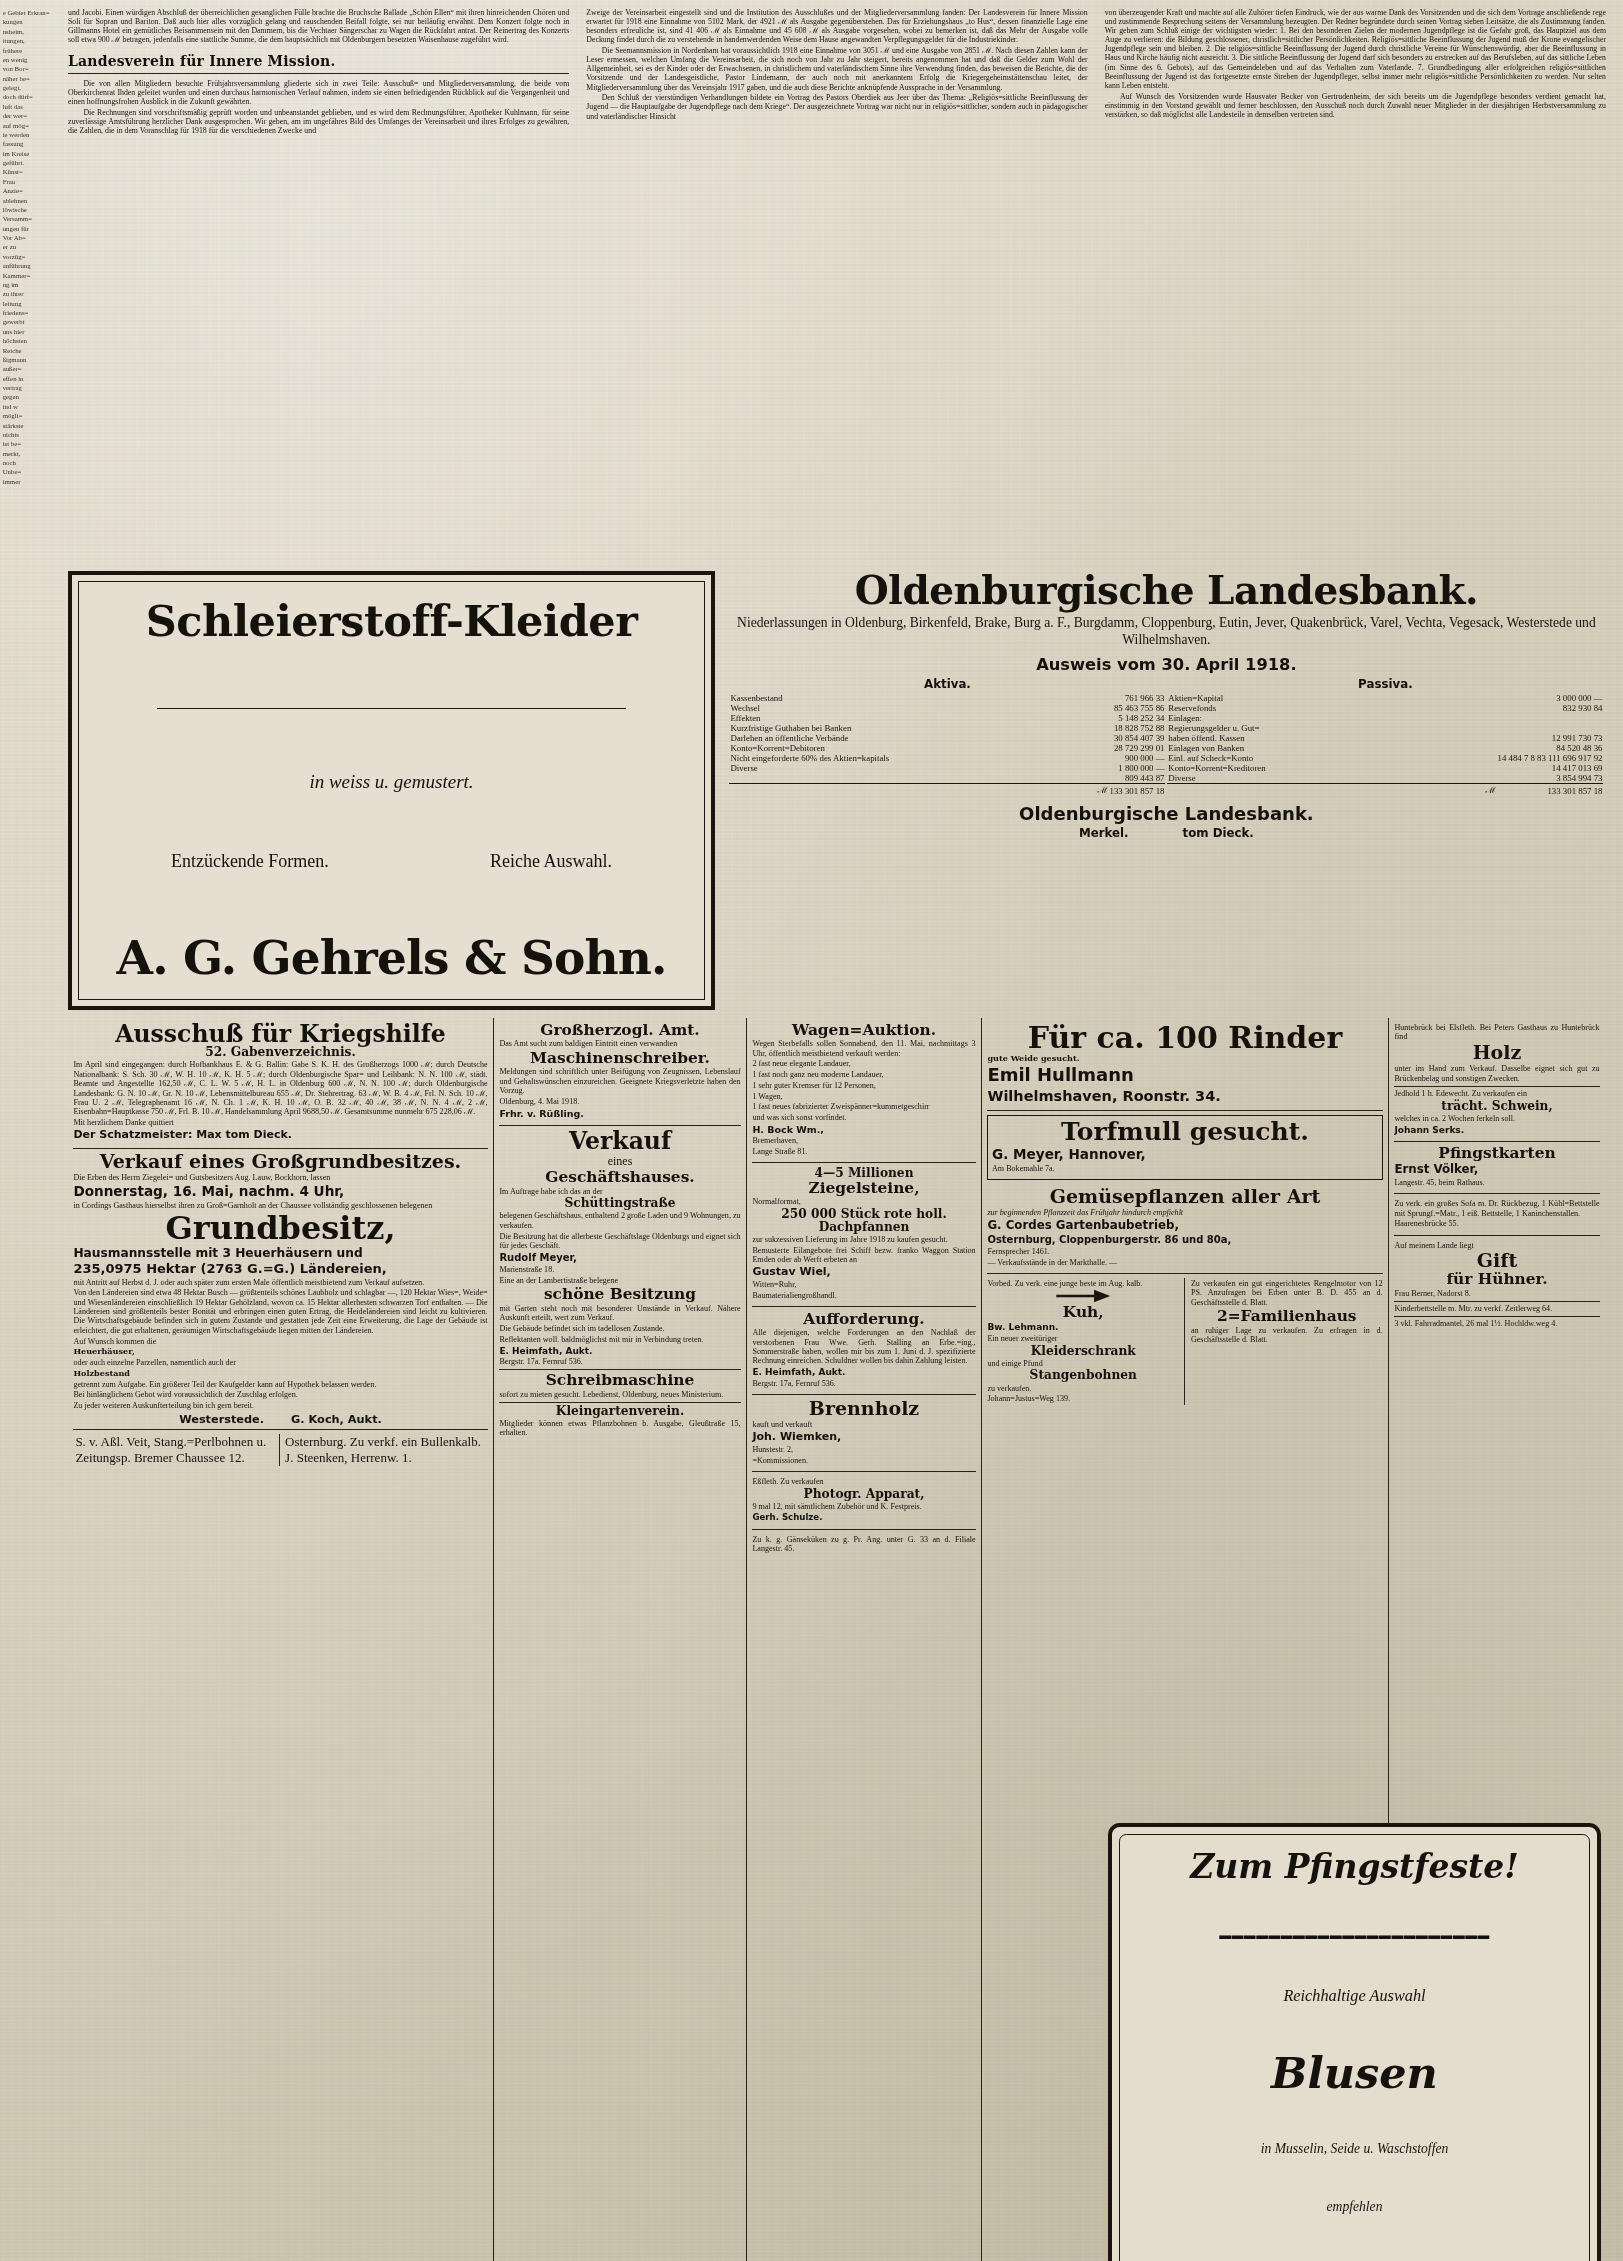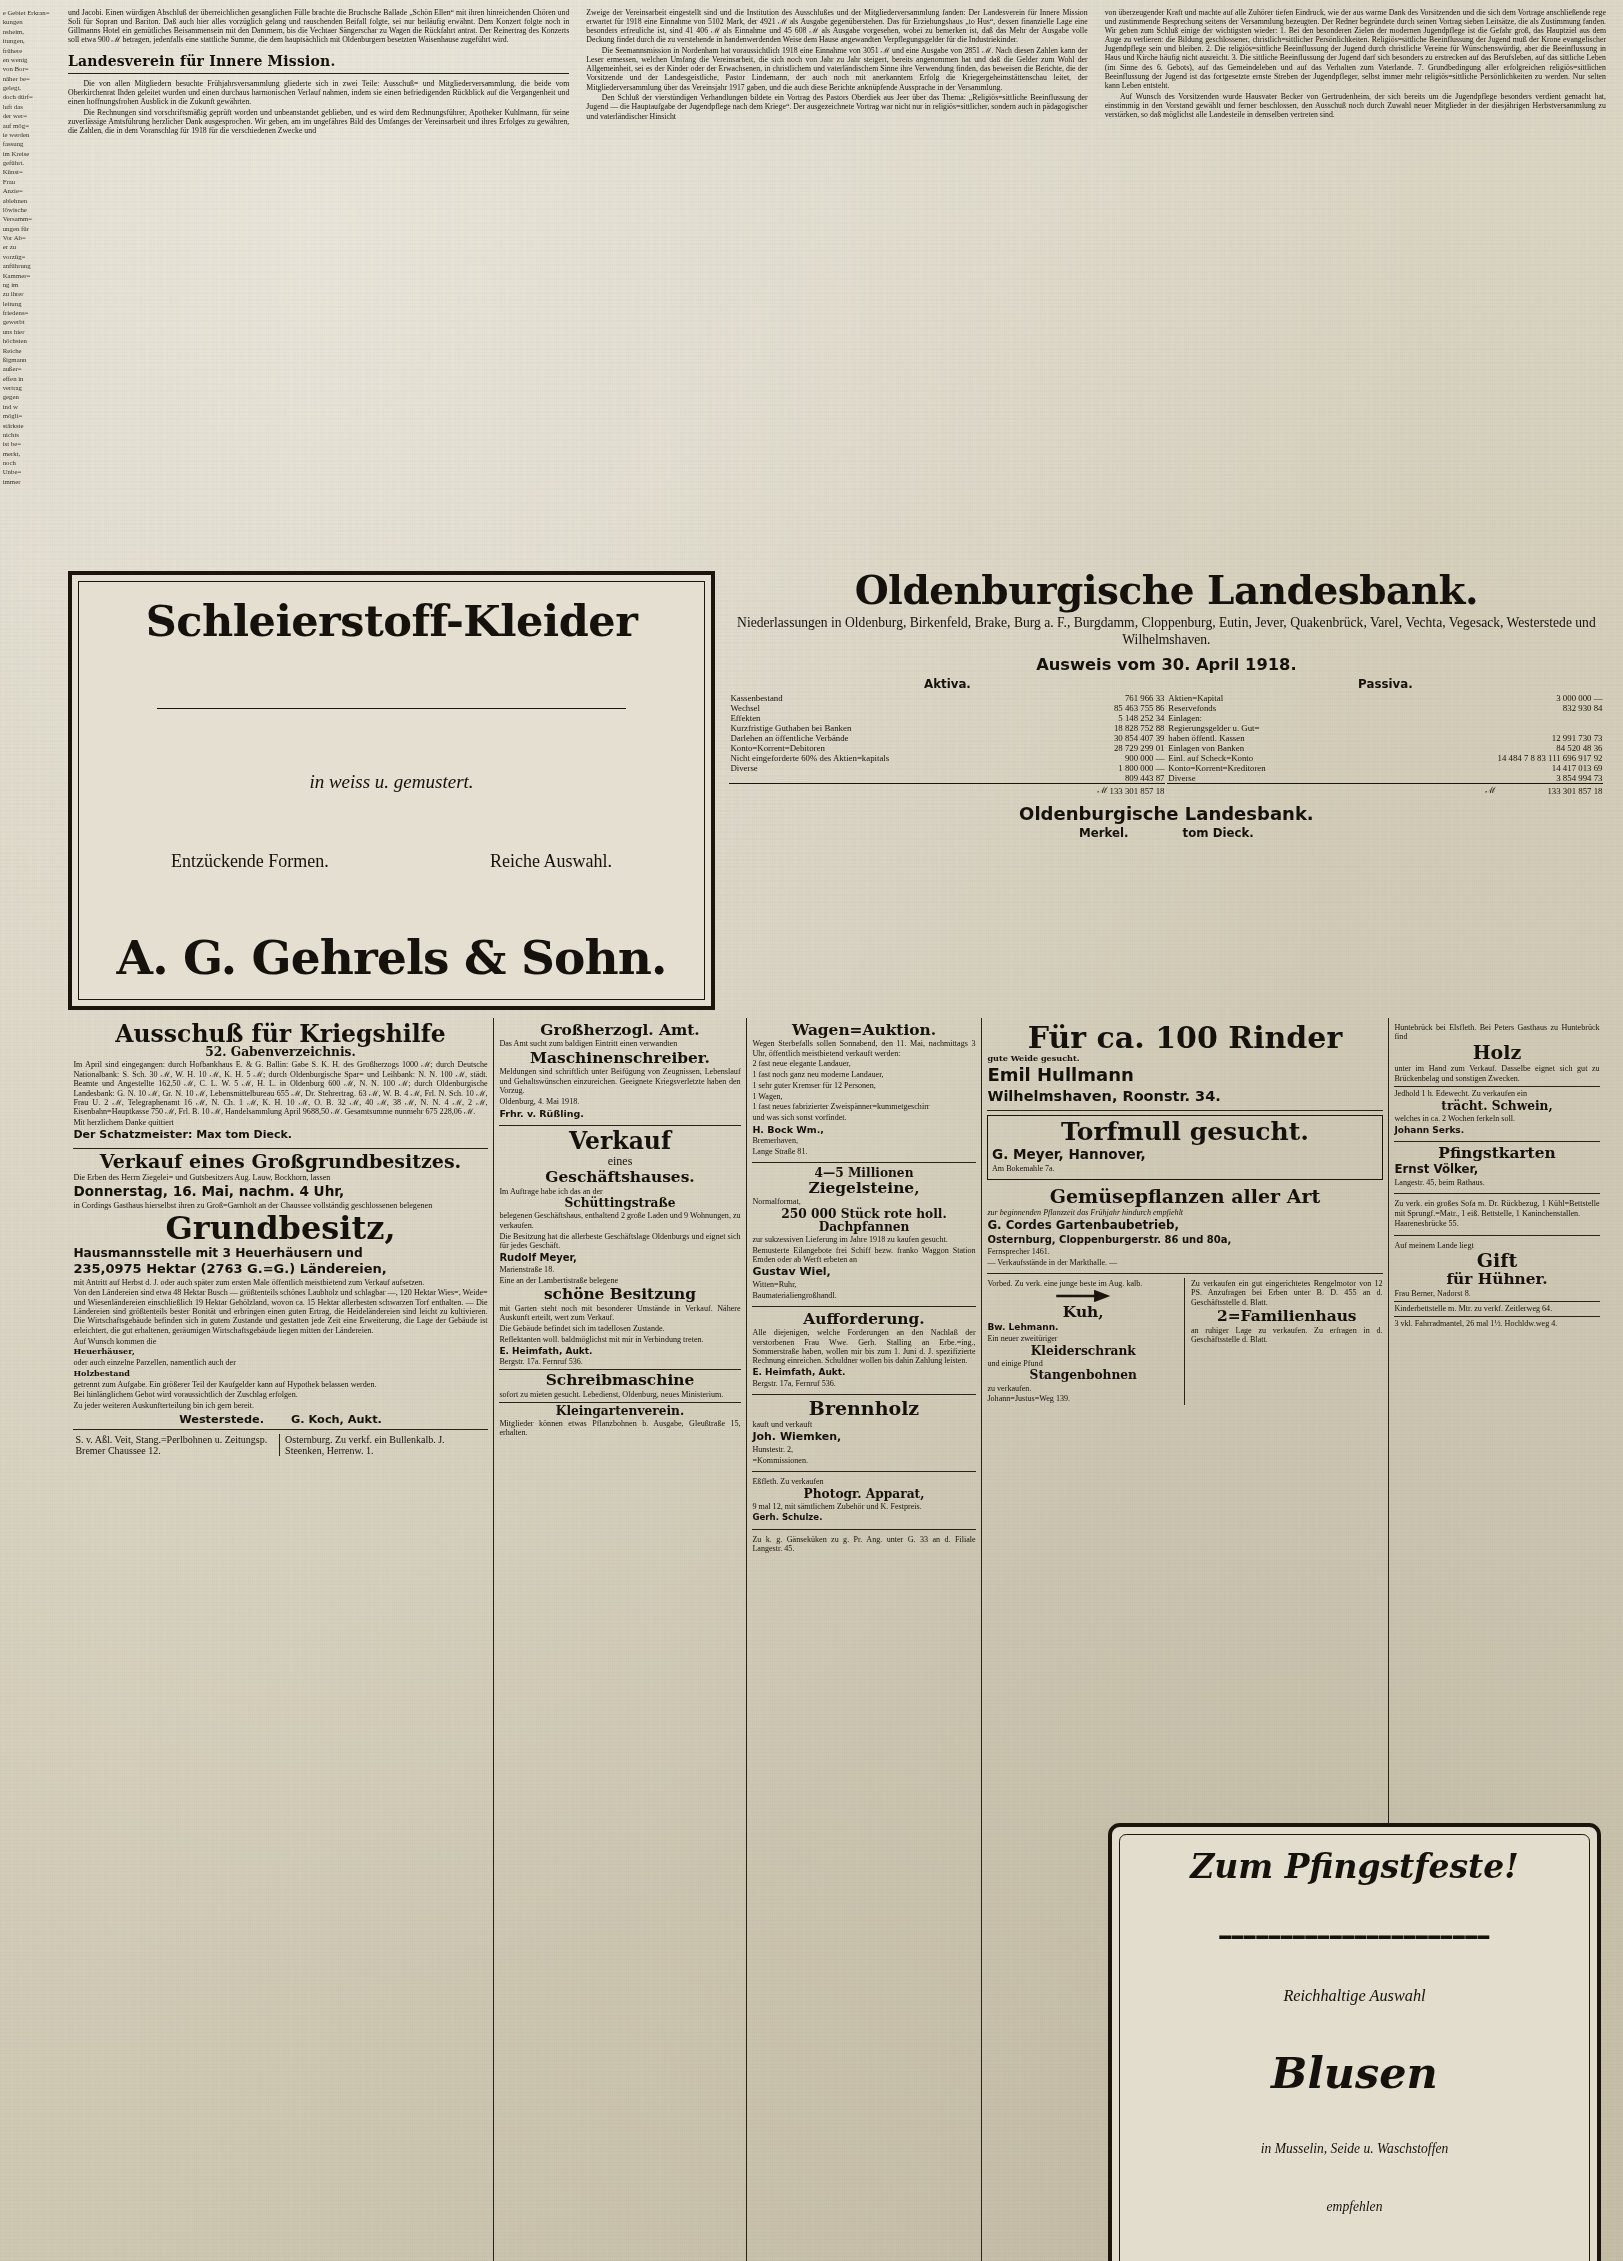--- a/index.html
+++ b/index.html
@@ -88,21 +88,21 @@
   .ad:last-child{ border-bottom:none;}
   .ad-h{ font-family:"DejaVu Serif", serif; font-weight:bold; text-align:center; line-height:1.05;}
   .h1{ font-size:23.5px;} .h2{ font-size:19px;text-align:center;} .h3{ font-size:15.4px;} .h4{ font-size:12.2px;}
   .ad p{ margin:1.4px 0; font-size:8.1px; line-height:1.16; text-align:justify;}
   .ad p.c{ }
   .ad .bigc{ font-family:"DejaVu Serif",serif; font-weight:bold; font-size:32px; text-align:center; line-height:1;}
   .ad .italic{ font-style:italic;}
   .sig{ font-family:"DejaVu Sans", sans-serif; font-weight:bold; text-align:center;}
   .dblrule{ border-top:1.4px double #2a2218; margin:2.3px 0;}
   .boxad{ border:1.8px solid #1b150e; padding:3.6px; margin:3.6px 0;}
-  .minitbl{ width:100%; font-size:10px;}
+  .minitbl{ width:100%; font-size:13px;}
   .minitbl td{ padding:0; vertical-align:top;}
   #ad-pfingst{
     position:absolute; left:1108px; top:1823px; width:493px; height:497px;
     border:4.1px solid #1b150e; border-radius:11.8px; padding:7.2px; background:#e2ddcd;
   }
   #ad-pfingst .inr{ border:1.4px solid #1b150e; border-radius:7.2px; height:100%; padding:11.8px 8.1px; display:flex; flex-direction:column; justify-content:space-between;}
   .pf-t{ font-family:"DejaVu Serif",serif; font-weight:bold; font-style:italic; font-size:33px; text-align:center;}
   .pf-orn{ text-align:center; font-size:11.8px; letter-spacing:0.5px; overflow:hidden; white-space:nowrap;}
   .pf-r{ font-style:italic; text-align:center; font-size:16.3px;}
   .pf-b{ font-family:"DejaVu Serif",serif; font-weight:bold; font-style:italic; font-size:43px; text-align:center;}

